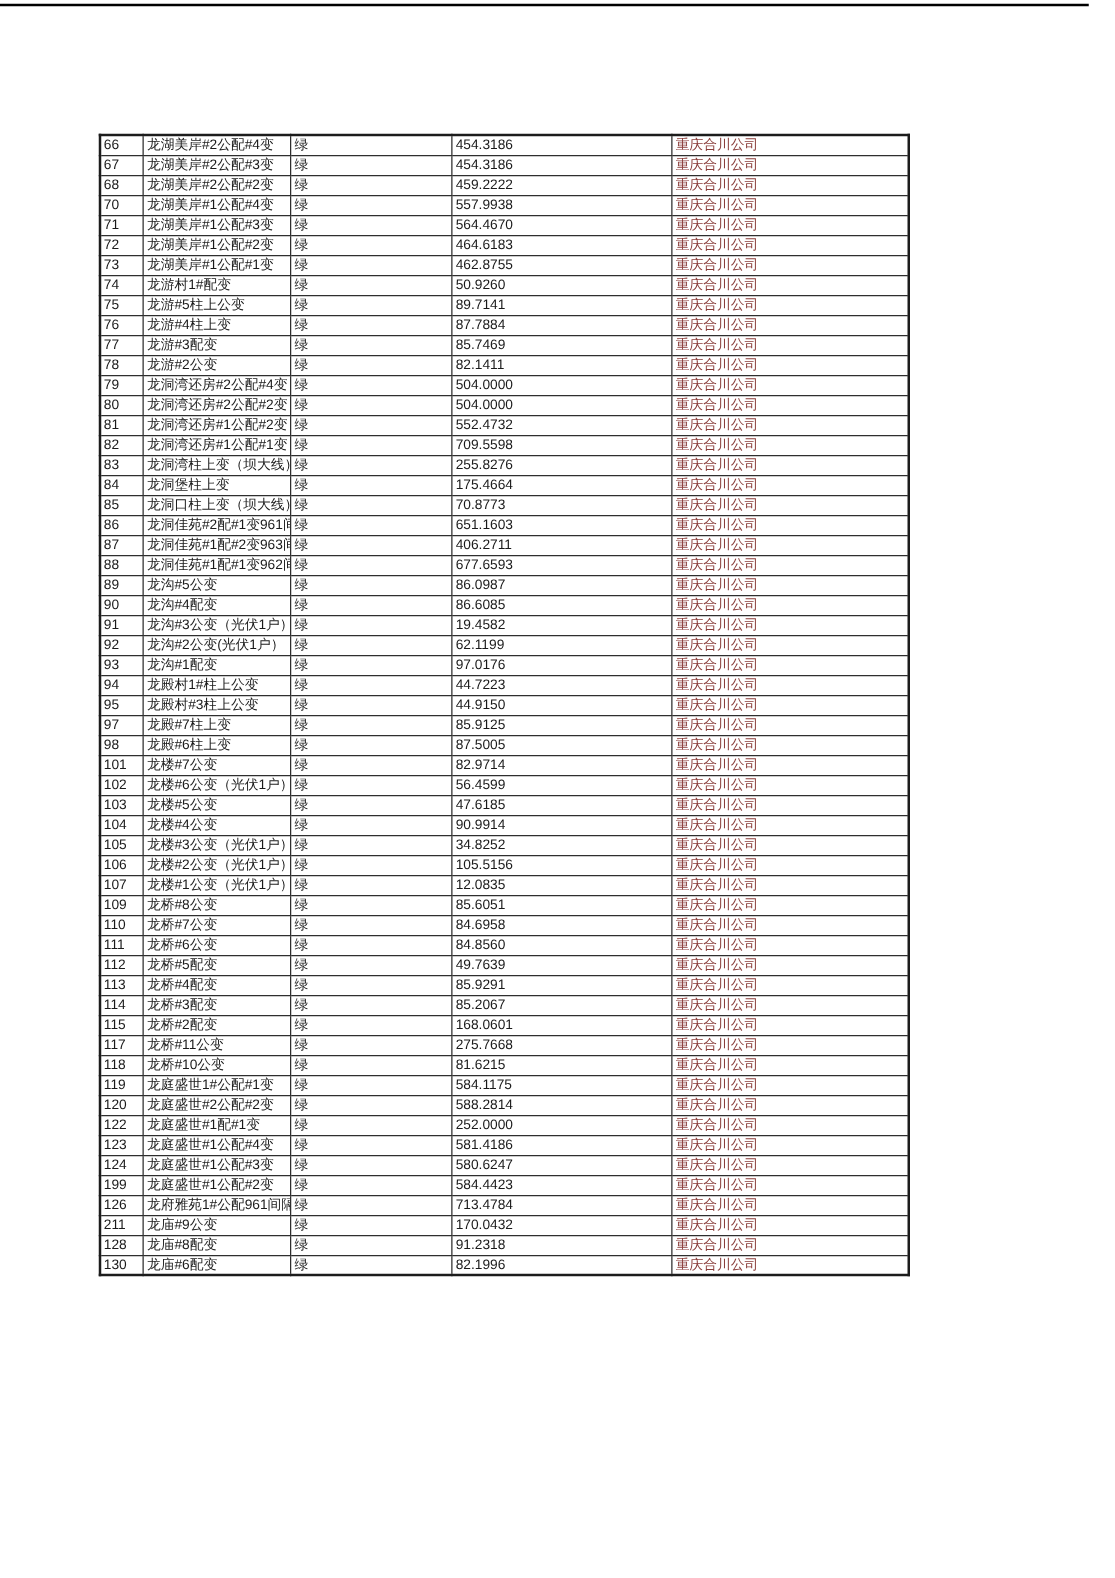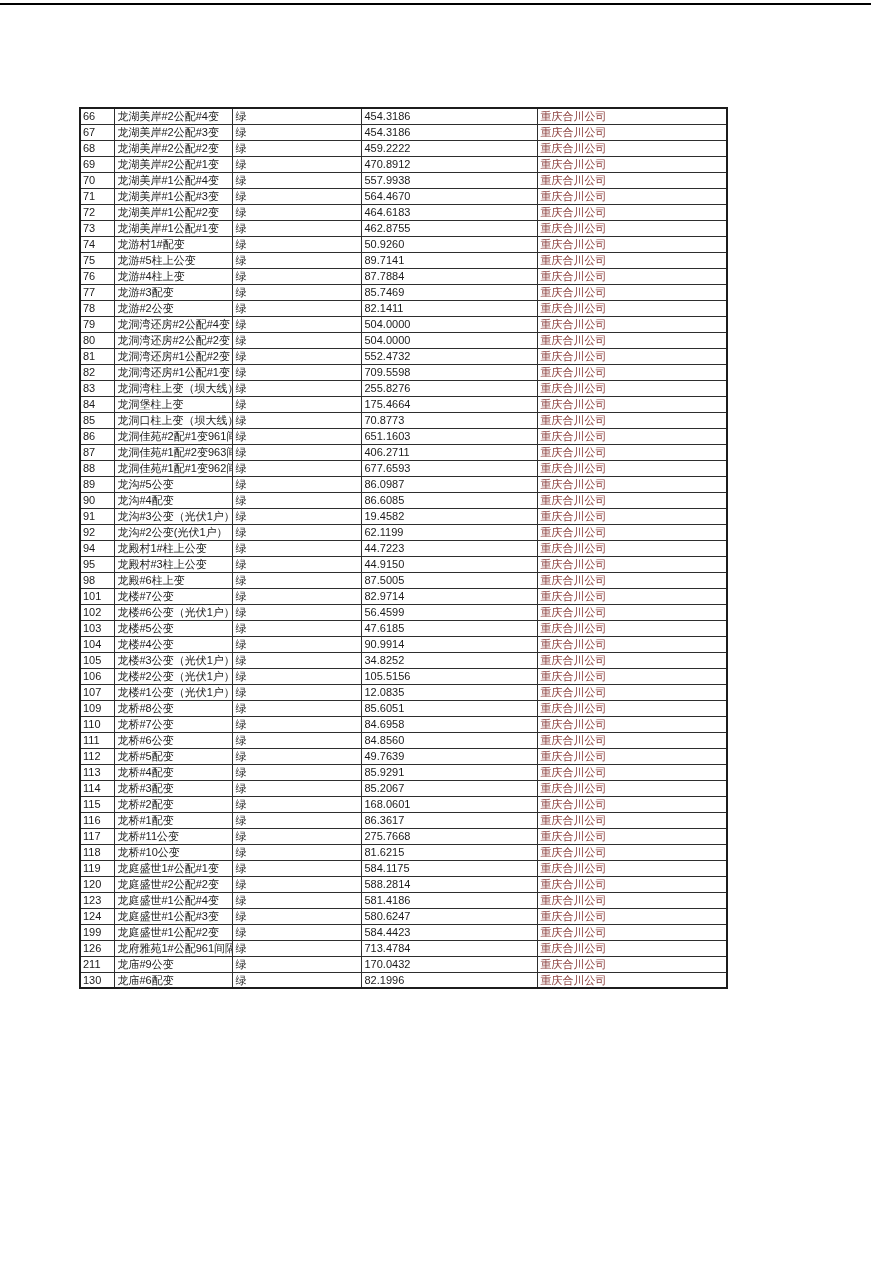--- a/index.html
+++ b/index.html
@@ -76,27 +76,20 @@
           <td class="c4">重庆合川公司</td>
         </tr>
         <tr>
           <td class="c0">68</td>
           <td class="c1">龙湖美岸#2公配#2变</td>
           <td class="c2">绿</td>
           <td class="c3">459.2222</td>
           <td class="c4">重庆合川公司</td>
         </tr>
         <tr>
-          <td class="c0">69</td>
-          <td class="c1">龙湖美岸#2公配#1变</td>
-          <td class="c2">绿</td>
-          <td class="c3">470.8912</td>
-          <td class="c4">重庆合川公司</td>
-        </tr>
-        <tr>
           <td class="c0">70</td>
           <td class="c1">龙湖美岸#1公配#4变</td>
           <td class="c2">绿</td>
           <td class="c3">557.9938</td>
           <td class="c4">重庆合川公司</td>
         </tr>
         <tr>
           <td class="c0">71</td>
           <td class="c1">龙湖美岸#1公配#3变</td>
           <td class="c2">绿</td>
@@ -244,34 +237,48 @@
           <td class="c4">重庆合川公司</td>
         </tr>
         <tr>
           <td class="c0">92</td>
           <td class="c1">龙沟#2公变(光伏1户）</td>
           <td class="c2">绿</td>
           <td class="c3">62.1199</td>
           <td class="c4">重庆合川公司</td>
         </tr>
         <tr>
+          <td class="c0">93</td>
+          <td class="c1">龙沟#1配变</td>
+          <td class="c2">绿</td>
+          <td class="c3">97.0176</td>
+          <td class="c4">重庆合川公司</td>
+        </tr>
+        <tr>
           <td class="c0">94</td>
           <td class="c1">龙殿村1#柱上公变</td>
           <td class="c2">绿</td>
           <td class="c3">44.7223</td>
           <td class="c4">重庆合川公司</td>
         </tr>
         <tr>
           <td class="c0">95</td>
           <td class="c1">龙殿村#3柱上公变</td>
           <td class="c2">绿</td>
           <td class="c3">44.9150</td>
           <td class="c4">重庆合川公司</td>
         </tr>
         <tr>
+          <td class="c0">97</td>
+          <td class="c1">龙殿#7柱上变</td>
+          <td class="c2">绿</td>
+          <td class="c3">85.9125</td>
+          <td class="c4">重庆合川公司</td>
+        </tr>
+        <tr>
           <td class="c0">98</td>
           <td class="c1">龙殿#6柱上变</td>
           <td class="c2">绿</td>
           <td class="c3">87.5005</td>
           <td class="c4">重庆合川公司</td>
         </tr>
         <tr>
           <td class="c0">101</td>
           <td class="c1">龙楼#7公变</td>
           <td class="c2">绿</td>
@@ -363,27 +370,20 @@
           <td class="c4">重庆合川公司</td>
         </tr>
         <tr>
           <td class="c0">115</td>
           <td class="c1">龙桥#2配变</td>
           <td class="c2">绿</td>
           <td class="c3">168.0601</td>
           <td class="c4">重庆合川公司</td>
         </tr>
         <tr>
-          <td class="c0">116</td>
-          <td class="c1">龙桥#1配变</td>
-          <td class="c2">绿</td>
-          <td class="c3">86.3617</td>
-          <td class="c4">重庆合川公司</td>
-        </tr>
-        <tr>
           <td class="c0">117</td>
           <td class="c1">龙桥#11公变</td>
           <td class="c2">绿</td>
           <td class="c3">275.7668</td>
           <td class="c4">重庆合川公司</td>
         </tr>
         <tr>
           <td class="c0">118</td>
           <td class="c1">龙桥#10公变</td>
           <td class="c2">绿</td>
@@ -398,20 +398,27 @@
           <td class="c4">重庆合川公司</td>
         </tr>
         <tr>
           <td class="c0">120</td>
           <td class="c1">龙庭盛世#2公配#2变</td>
           <td class="c2">绿</td>
           <td class="c3">588.2814</td>
           <td class="c4">重庆合川公司</td>
         </tr>
         <tr>
+          <td class="c0">122</td>
+          <td class="c1">龙庭盛世#1配#1变</td>
+          <td class="c2">绿</td>
+          <td class="c3">252.0000</td>
+          <td class="c4">重庆合川公司</td>
+        </tr>
+        <tr>
           <td class="c0">123</td>
           <td class="c1">龙庭盛世#1公配#4变</td>
           <td class="c2">绿</td>
           <td class="c3">581.4186</td>
           <td class="c4">重庆合川公司</td>
         </tr>
         <tr>
           <td class="c0">124</td>
           <td class="c1">龙庭盛世#1公配#3变</td>
           <td class="c2">绿</td>
@@ -430,20 +437,27 @@
           <td class="c1">龙府雅苑1#公配961间隔配变</td>
           <td class="c2">绿</td>
           <td class="c3">713.4784</td>
           <td class="c4">重庆合川公司</td>
         </tr>
         <tr>
           <td class="c0">211</td>
           <td class="c1">龙庙#9公变</td>
           <td class="c2">绿</td>
           <td class="c3">170.0432</td>
+          <td class="c4">重庆合川公司</td>
+        </tr>
+        <tr>
+          <td class="c0">128</td>
+          <td class="c1">龙庙#8配变</td>
+          <td class="c2">绿</td>
+          <td class="c3">91.2318</td>
           <td class="c4">重庆合川公司</td>
         </tr>
         <tr>
           <td class="c0">130</td>
           <td class="c1">龙庙#6配变</td>
           <td class="c2">绿</td>
           <td class="c3">82.1996</td>
           <td class="c4">重庆合川公司</td>
         </tr>
       </tbody>

